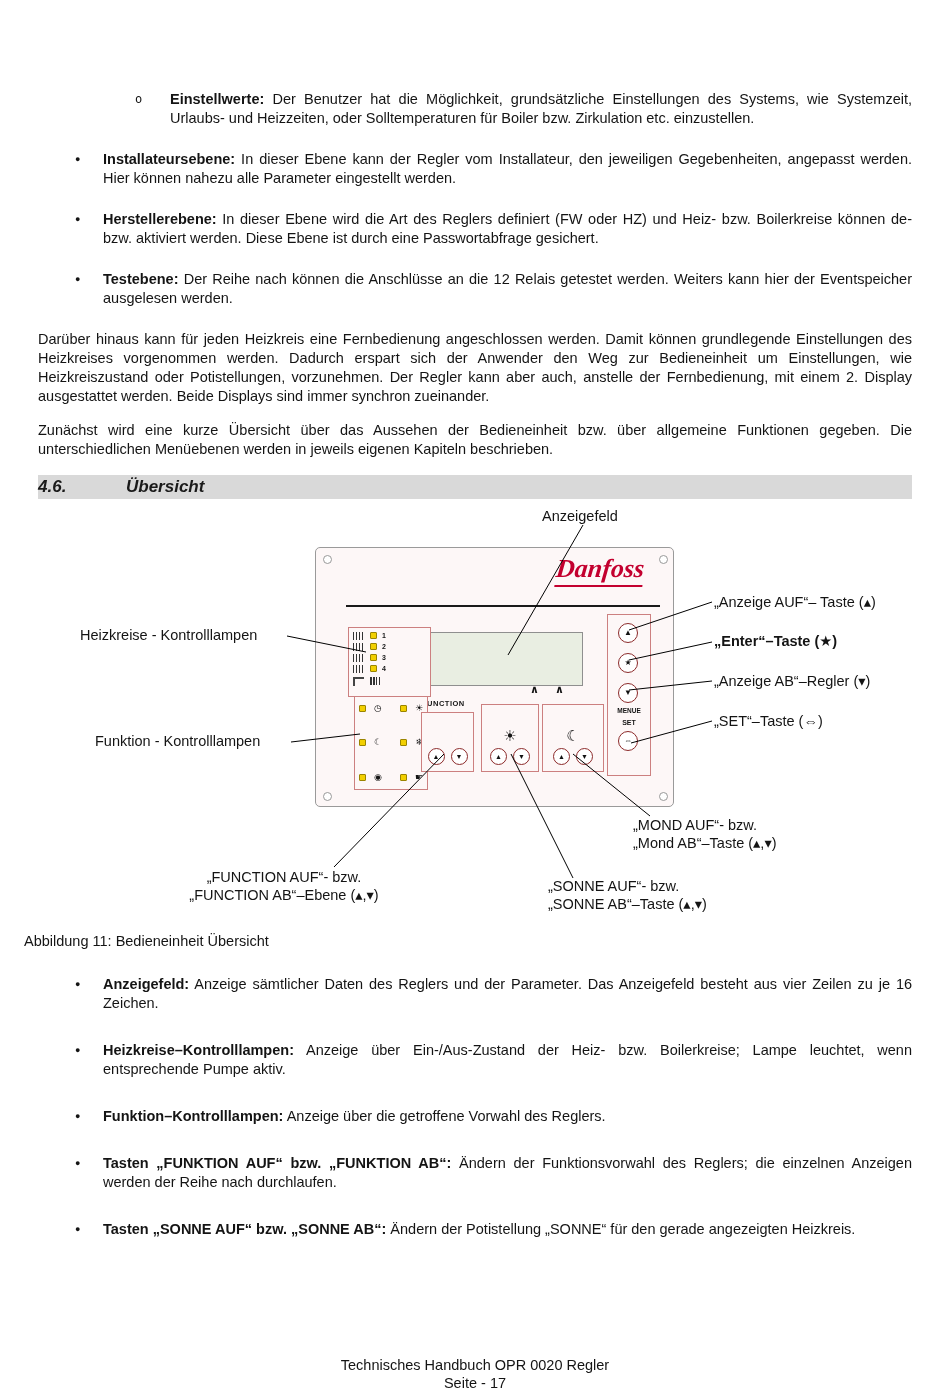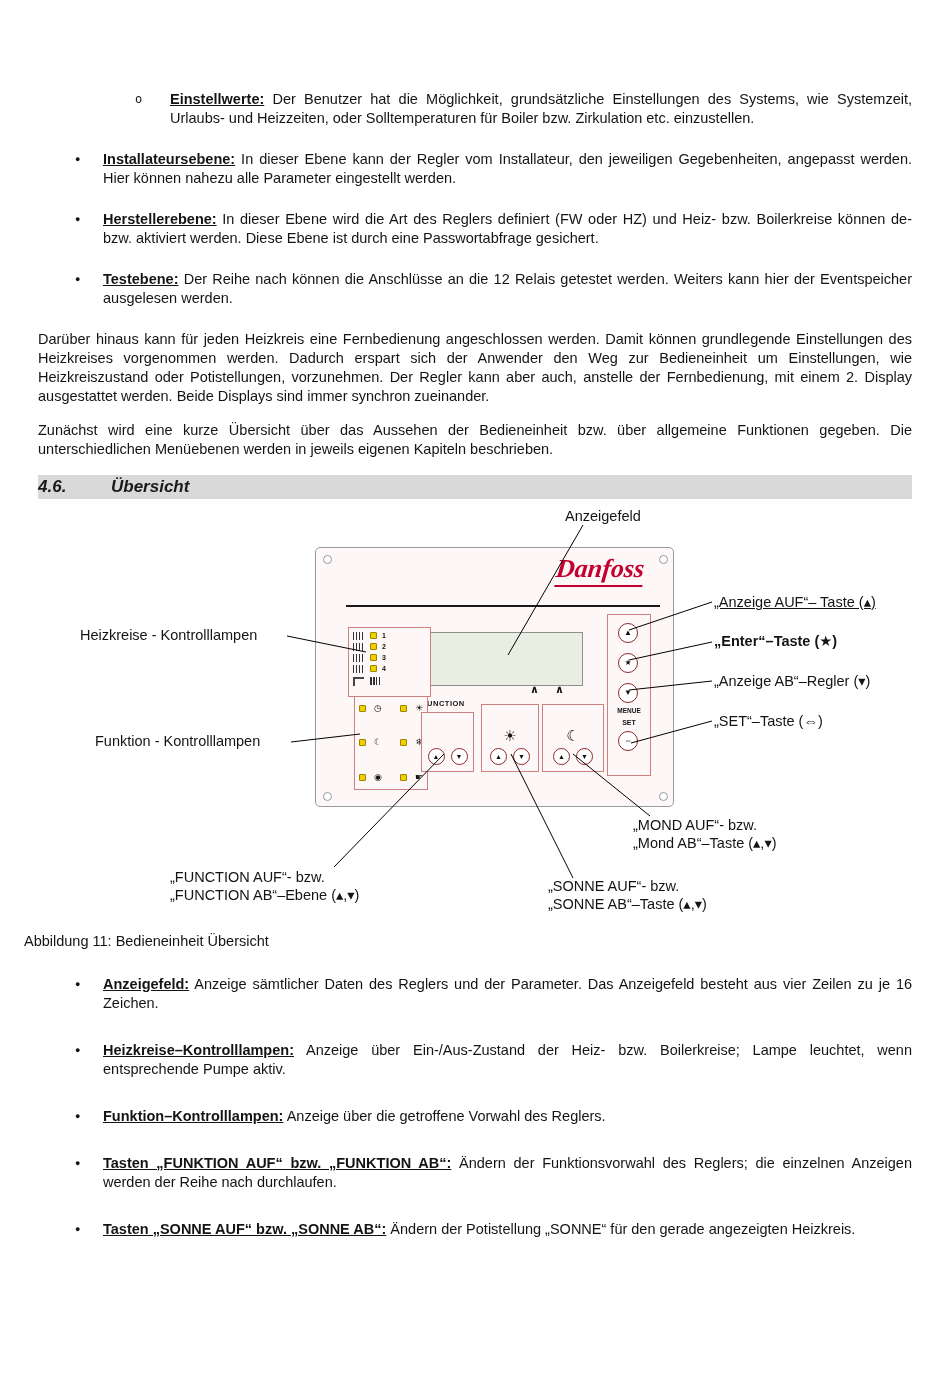--- a/index.html
+++ b/index.html
@@ -1,50 +1,50 @@
 <!DOCTYPE html>
 <html><head>
 <meta charset="utf-8">
 <style>
   html,body{margin:0;padding:0;}
   body{width:950px;height:1397px;background:#ffffff;font-family:"Liberation Sans","DejaVu Sans",sans-serif;color:#141414;}
   .page{position:relative;width:950px;height:1397px;overflow:hidden;background:#fff;}
   .txt{font-size:14.5px;line-height:19px;}
-  .b{font-weight:bold;text-decoration:underline;}
+  .b{font-weight:bold;}
   .pad{padding-left:38px;padding-right:38px;}
 
   
   .intro{padding-top:90px;}
   .row{display:flex;margin-bottom:22px;font-size:14.5px;line-height:19px;}
   .row .marker{flex:none;}
   .row.sub{padding-left:97px;}
   .row.sub .marker{width:35px;font-family:"DejaVu Sans Mono",monospace;font-size:12px;}
   .row.main{padding-left:37px;}
   .row.main .marker{width:28px;font-size:9px;line-height:19px;}
   .bullet-body{flex:1;text-align:justify;}
 
   .para{margin-top:13px;text-align:justify;}
 
-  .heading-bar{margin:16px 38px 0 38px;background:#d9d9d9;height:24px;display:flex;align-items:center;font-size:17px;font-weight:bold;font-style:italic;color:#1a1a1a;}
+  .heading-bar{margin:16px 38px 0 38px;background:#d9d9d9;height:24px;display:flex;align-items:center;font-size:17px;font-weight:bold;font-style:italic;color:#1a1a1a;gap:15px;}
   .sec-num{display:inline-block;width:73px;}
   .lead{margin-top:7px;text-align:left;}
 
   
   .diagram{position:relative;width:950px;height:420px;margin-top:6px;font-size:14.5px;}
   .diagram svg.lines{position:absolute;left:0;top:0;z-index:5;pointer-events:none;}
   .diagram .lbl{position:absolute;white-space:nowrap;z-index:6;line-height:18px;}
-  .lbl-anzeigefeld{left:565px;top:2px;}
+  .lbl-anzeigefeld{left:542px;top:2px;}
   .lbl-heiz{left:80px;top:121px;}
   .lbl-funk{left:95px;top:227px;}
-  .lbl-auf{left:714px;top:88px;text-decoration:underline;}
+  .lbl-auf{left:714px;top:88px;}
   .lbl-enter{left:714px;top:127px;font-weight:bold;}
   .lbl-ab{left:714px;top:167px;}
   .lbl-set{left:714px;top:207px;}
   .lbl-mond{left:633px;top:311px;}
-  .lbl-function{left:170px;top:363px;width:228px;}
+  .lbl-function{left:170px;top:363px;width:228px;text-align:center;}
   .lbl-sonne{left:548px;top:360px;margin-top:12px;}
 
   .panel{position:absolute;left:315px;top:42px;width:357px;height:258px;background:#fdf7f7;border:1px solid #9a9a9a;border-radius:5px;z-index:2;}
   .screw{position:absolute;width:7px;height:7px;border:1px solid #999;border-radius:50%;background:#fff;}
   .s1{left:7px;top:7px;} .s2{left:343px;top:7px;} .s3{left:7px;top:244px;} .s4{left:343px;top:244px;}
   .brand{position:absolute;left:240px;top:6px;font-family:"Liberation Serif","DejaVu Serif",serif;font-style:italic;font-weight:bold;font-size:26px;color:#c3002f;transform:skewX(-6deg);border-bottom:2px solid #c3002f;padding-bottom:1px;}
   .rule{position:absolute;left:30px;top:57px;width:314px;height:2px;background:#1a1a1a;}
   .display{position:absolute;left:112px;top:84px;width:153px;height:52px;background:#e9eee2;border:1px solid #8f8f8f;}
 
   .pbox{position:absolute;border:1px solid #cc8080;background:#fdf7f7;}
@@ -279,14 +279,18 @@
     <div class="row main">
       <span class="marker">●</span>
       <div class="bullet-body"><span class="b">Tasten „FUNKTION AUF“ bzw. „FUNKTION AB“:</span> <span>Ändern der Funktionsvorwahl des Reglers; die einzelnen Anzeigen werden der Reihe nach durchlaufen.</span></div>
     </div>
     <div class="row main">
       <span class="marker">●</span>
       <div class="bullet-body"><span class="b">Tasten „SONNE AUF“ bzw. „SONNE AB“:</span> <span>Ändern der Potistellung „SONNE“ für den gerade angezeigten Heizkreis.</span></div>
     </div>
   </section>
 
+  <div class="footer">
+    <div>Technisches Handbuch OPR 0020 Regler</div>
+    <div>Seite - 17</div>
+  </div>
 
 </div>
 
 </body></html>

